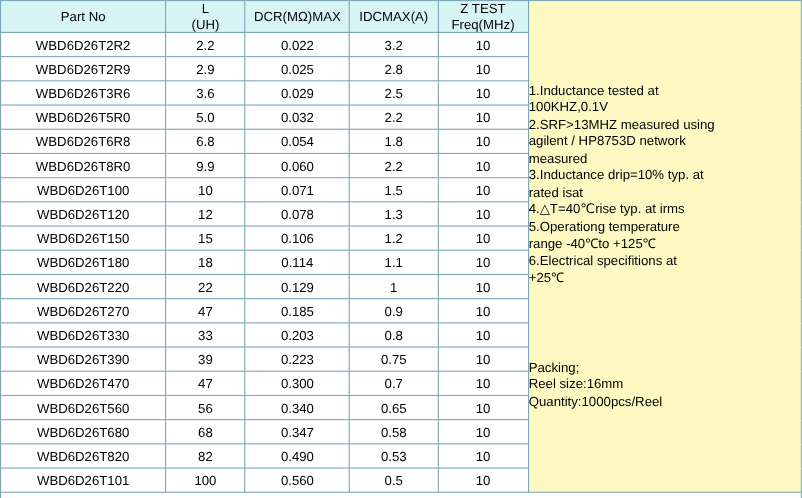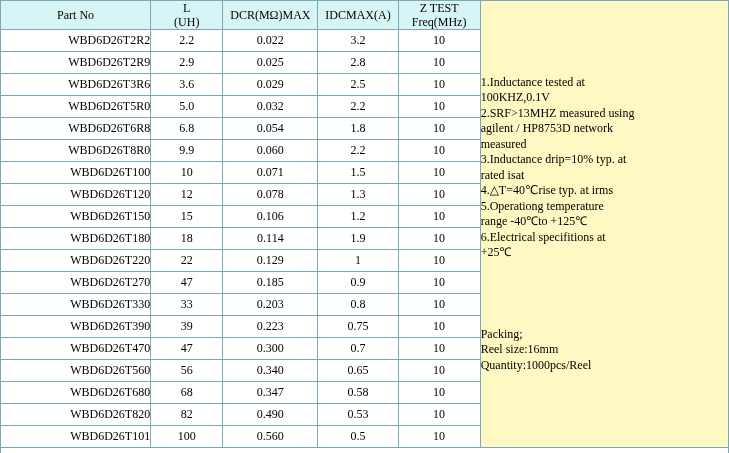--- a/index.html
+++ b/index.html
@@ -12,21 +12,20 @@
     height: 453px;
     font-family: "Liberation Sans", sans-serif;
     font-size: 12px;
     color: #000000;
     overflow: hidden;
   }
   .sheet {
     position: relative;
     width: 729px;
     height: 453px;
-    font-family: Liberation Serif, serif;
   }
   table.spec {
     border-collapse: collapse;
     table-layout: fixed;
     width: 729px;
     margin: 0;
   }
   table.spec td, table.spec th {
     border: 1px solid #7da7b8;
     padding: 0;
@@ -45,21 +44,21 @@
     display: block;
   }
   .col-part   { width: 150px; }
   .col-l      { width: 72px;  }
   .col-dcr    { width: 95px;  }
   .col-idc    { width: 80px;  }
   .col-z      { width: 82px;  }
   .col-notes  { width: 248px; }
 
   td.part {
-    text-align: right;
+    text-align: center;
     padding-left: 4px;
     background: #ffffff;
   }
   td.num {
     text-align: center;
     background: #ffffff;
   }
   td.notes {
     background: #fef9c3;
     text-align: left;
@@ -203,21 +202,21 @@
       <td class="part">WBD6D26T150</td>
       <td class="num">15</td>
       <td class="num">0.106</td>
       <td class="num">1.2</td>
       <td class="num">10</td>
     </tr>
     <tr>
       <td class="part">WBD6D26T180</td>
       <td class="num">18</td>
       <td class="num">0.114</td>
-      <td class="num">1.9</td>
+      <td class="num">1.1</td>
       <td class="num">10</td>
     </tr>
     <tr>
       <td class="part">WBD6D26T220</td>
       <td class="num">22</td>
       <td class="num">0.129</td>
       <td class="num">1</td>
       <td class="num">10</td>
     </tr>
     <tr>

